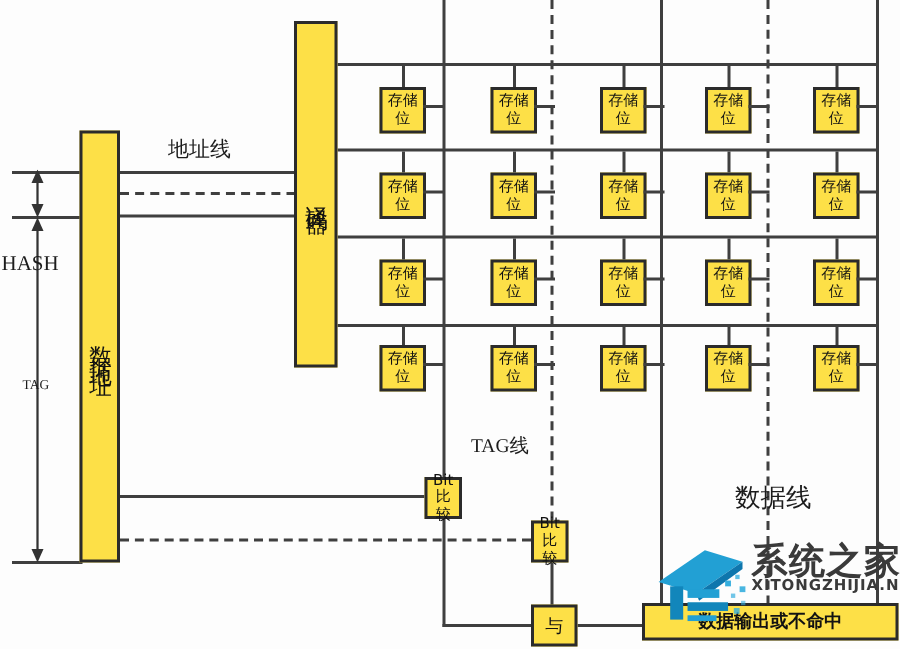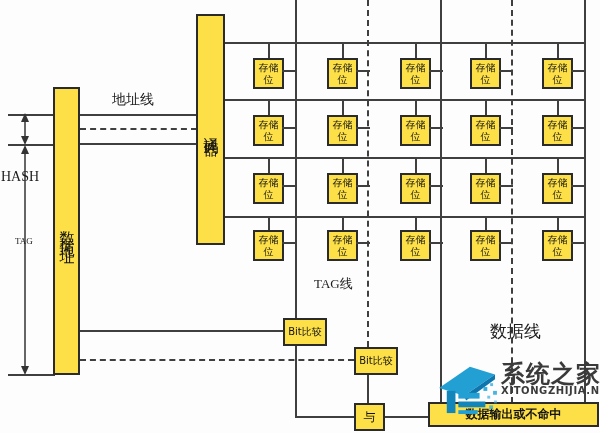--- a/index.html
+++ b/index.html
@@ -11,37 +11,37 @@
   .hd{position:absolute;height:0;border-top:2px dashed #3f3f3f;}
   .vd{position:absolute;width:0;border-left:2px dashed #3f3f3f;}
   
   .gbox{position:absolute;background:#fde047;border:2px solid #2b2b2b;box-sizing:border-box;
         display:flex;align-items:center;justify-content:center;text-align:center;color:#121212;}
   .cell{width:31px;height:31px;font-size:10px;line-height:1.15;word-break:break-all;padding:0 2px;}
   .cell::before{content:"";position:absolute;left:50%;margin-left:-1px;top:-16px;width:2px;height:14px;background:#3f3f3f;}
   .cell::after{content:"";position:absolute;right:-14px;top:10px;width:14px;height:2px;background:#3f3f3f;}
   .c1{left:253px}.c2{left:327px}.c3{left:400px}.c4{left:470px}.c5{left:542px}
   .r1{top:58px}.r2{top:115px}.r3{top:173px}.r4{top:230px}
-  .bitbox{width:44px;height:28px;font-size:10px;line-height:1.15;word-break:break-all;padding:0 2px;}
+  .bitbox{width:25px;height:28px;font-size:10px;line-height:1.15;word-break:break-all;padding:0 2px;}
   
   .vtext{writing-mode:vertical-rl;text-orientation:upright;font-size:15px;}
   #dataAddrBar{left:53px;top:87px;width:27px;height:288px;}
   #dataAddrBar span{letter-spacing:6px;}
   #decoderBox{left:196px;top:14px;width:29px;height:231px;}
   #decoderBox span{letter-spacing:3px;}
   #andBox{left:354px;top:403px;width:31px;height:28px;font-size:12px;}
   #bit1{left:283px;top:318px;}
   #bit2{left:354px;top:347px;}
   #outBar{left:428px;top:402px;width:171px;height:25px;font-size:12px;font-weight:bold;}
   
   .lbl{position:absolute;white-space:nowrap;font-family:Liberation Serif, serif;}
   #hashLbl{left:1px;top:127px;font-size:14px;margin-top:42px;}
-  #tagLbl{left:15px;top:236px;font-size:9px;}
+  #tagLbl{left:15px;top:251px;font-size:9px;}
   #addrLineLbl{left:112px;top:91px;font-size:14px;}
-  #tagLineLbl{left:314px;top:275px;font-size:13px;}
+  #tagLineLbl{left:314px;top:288px;font-size:13px;}
   #dataLineLbl{left:490px;top:320px;font-size:17px;}
   .arrow{position:absolute;}
   
   #logo{position:absolute;left:437px;top:361px;display:flex;align-items:flex-start;z-index:5;}
   #logoTextCol{margin-left:2px;}
   #logoName{font-size:24px;font-weight:bold;color:#3a3a3a;line-height:1.1;letter-spacing:1px;}
   #logoDomain{font-size:10px;font-weight:bold;color:#3a3a3a;letter-spacing:0.6px;text-align:right;margin-top:-2px;}
 </style>
 </head>
 <body>

